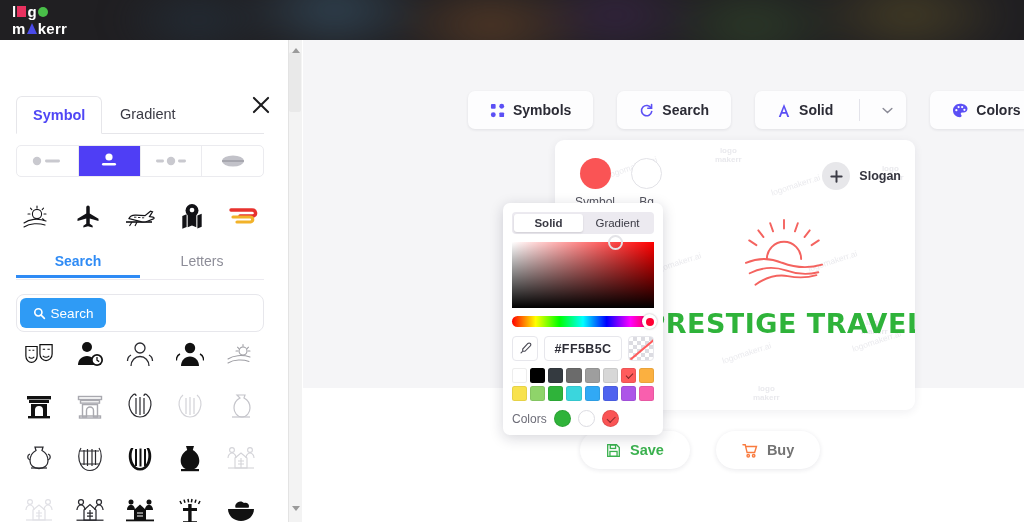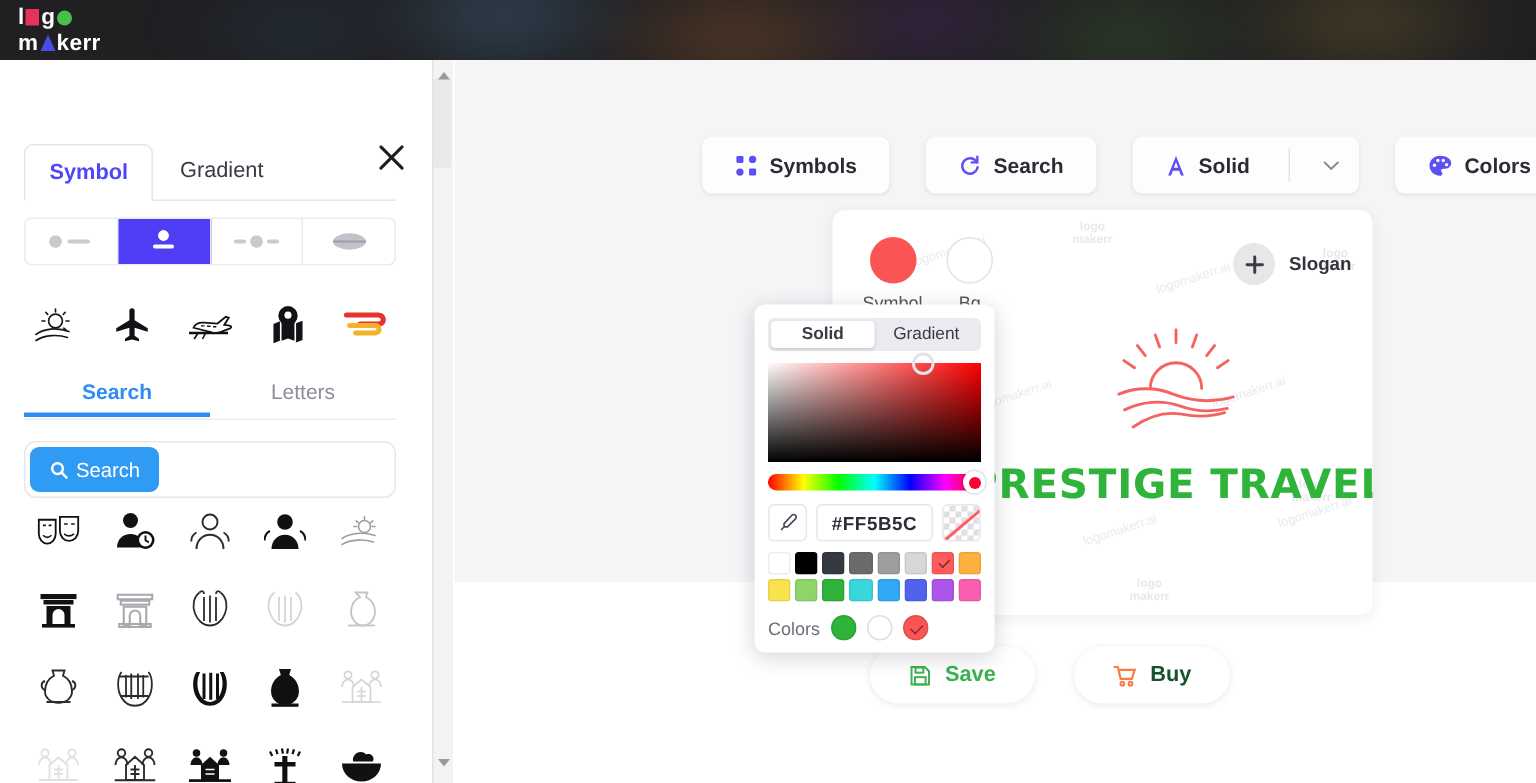--- a/index.html
+++ b/index.html
@@ -580,21 +580,21 @@
 
     <div class="actions">
       <div class="act-btn" style="color:#3bb14f;">
         <svg width="15" height="15" viewBox="0 0 16 16" fill="none" stroke="#3bb14f" stroke-width="1.4">
           <path d="M1.8 1.8h9.4L14.2 4.8v9.4H1.8V1.8z"></path>
             <rect x="4.6" y="2.2" width="5.6" height="3.6"></rect>
             <rect x="4.2" y="9" width="7.6" height="5.2"></rect>
         </svg>
         <span>Save</span>
       </div>
-      <div class="act-btn" style="color:#14532d;">
+      <div class="act-btn" style="color:#737373;">
         <svg width="16" height="15" viewBox="0 0 17 16" fill="none" stroke="#f97b3f" stroke-width="1.5" stroke-linecap="round">
           <path d="M1 1.8h2.4l2 8.4h8l2-6.4H4.2"></path>
             <circle cx="6.6" cy="13.6" r="1.3"></circle>
             <circle cx="12.4" cy="13.6" r="1.3"></circle>
         </svg>
         <span>Buy</span>
       </div>
     </div>
   </div>
 

